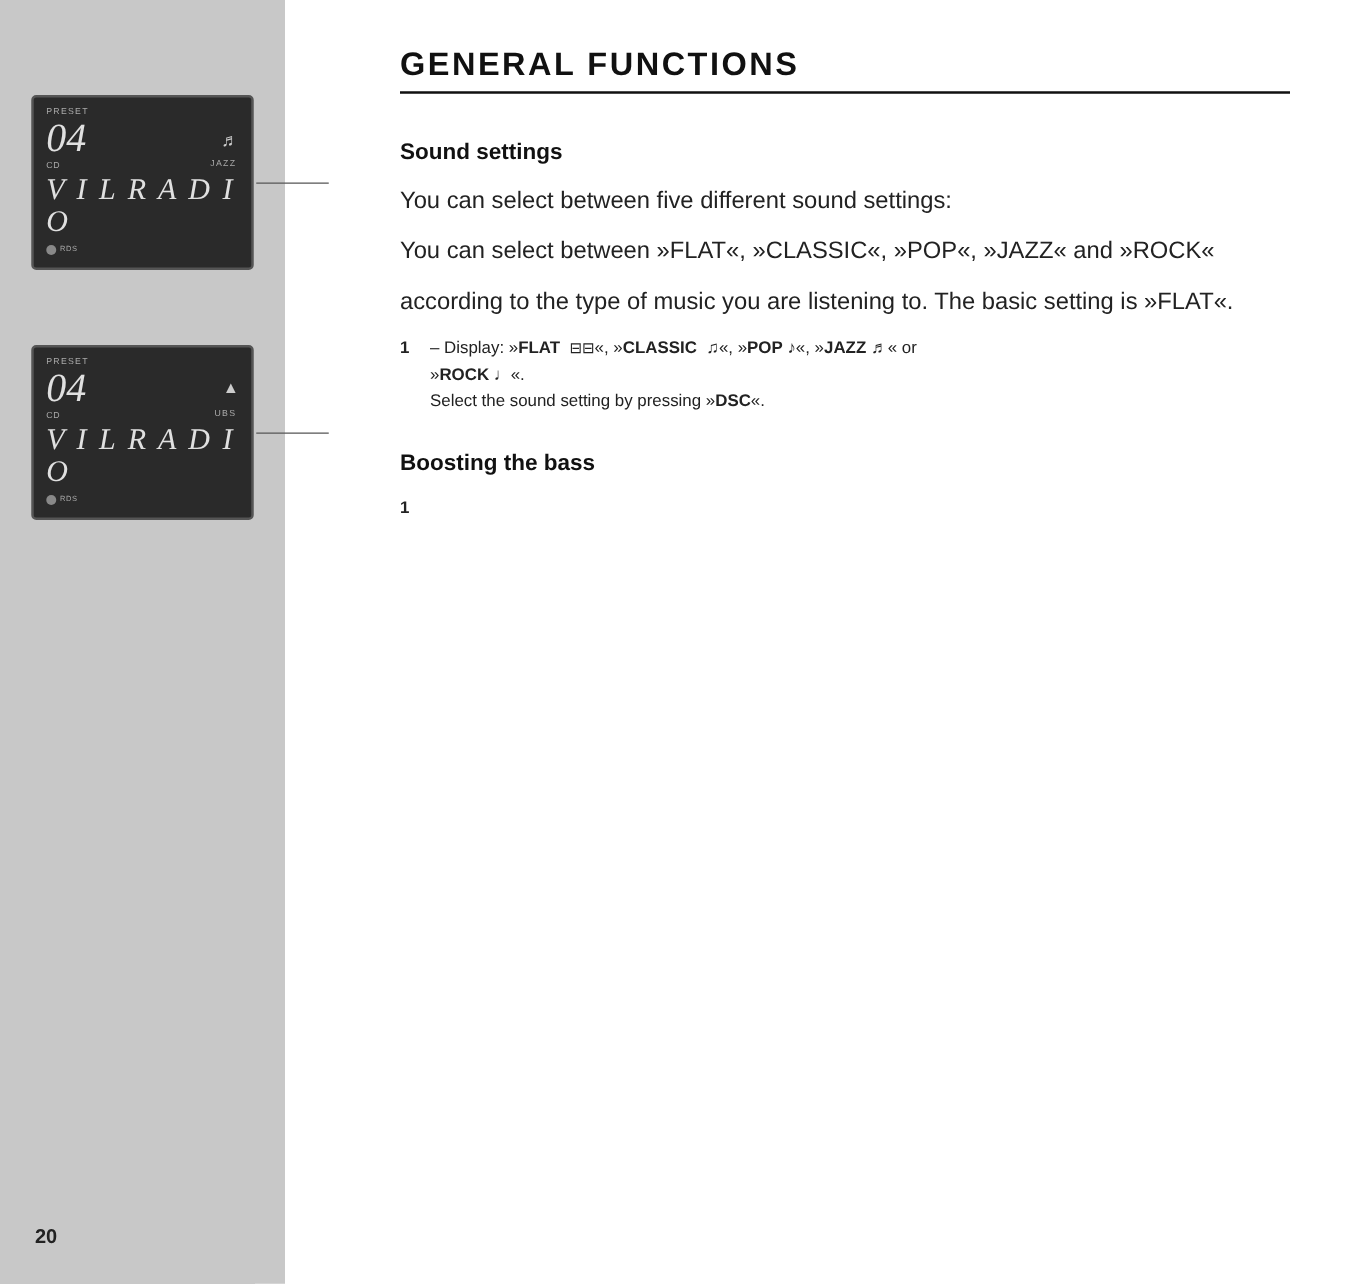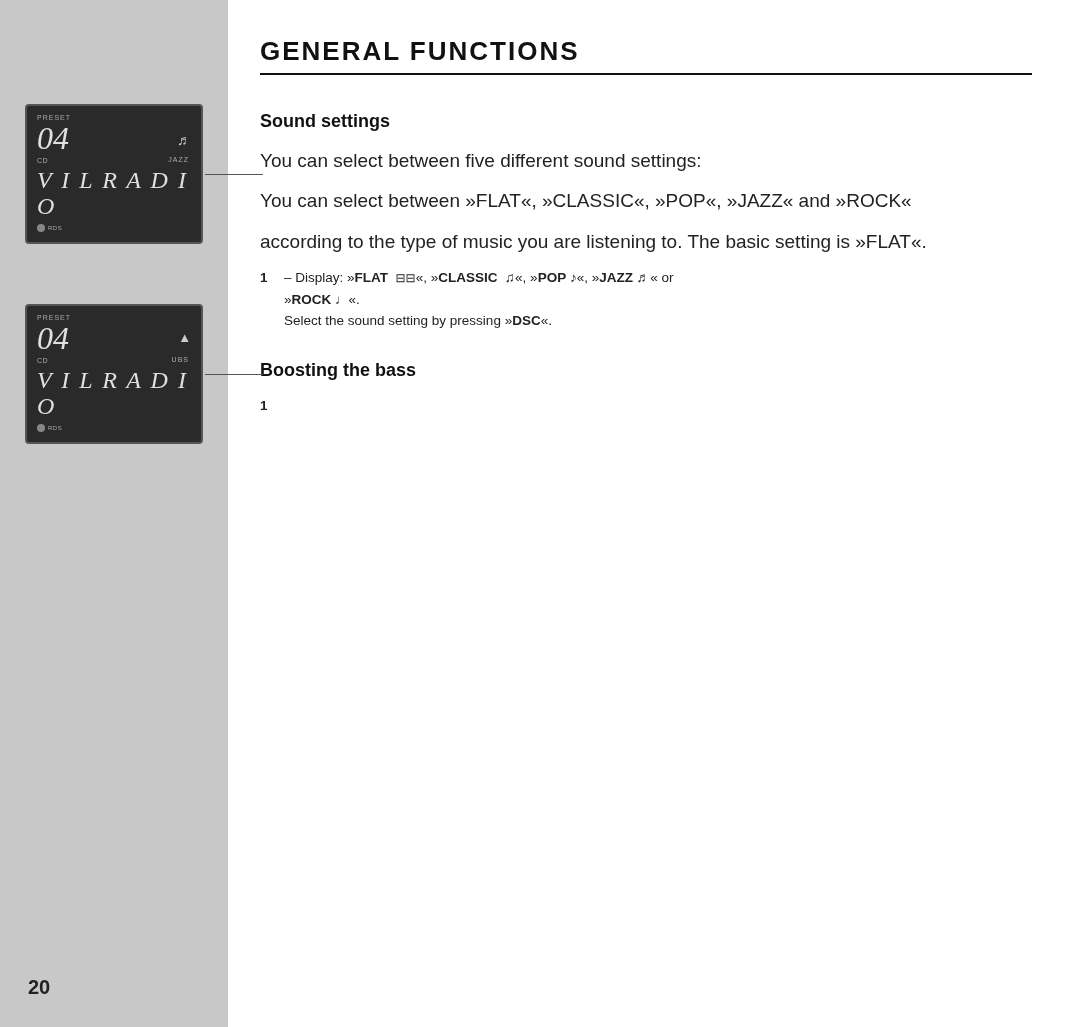--- a/index.html
+++ b/index.html
@@ -14,30 +14,30 @@
     }
 
     .sidebar {
       width: 228px;
       min-height: 1027px;
       background: #c8c8c8;
       flex-shrink: 0;
       display: flex;
       flex-direction: column;
       align-items: center;
-      padding-top: 104px;
+      padding-top: 76px;
       gap: 30px;
       position: relative;
     }
 
     .page-number {
       position: absolute;
       bottom: 28px;
       left: 28px;
-      font-size: 20px;
+      font-size: 16px;
       font-weight: bold;
       color: #222;
     }
 
     .device-display {
       width: 178px;
       background: #2a2a2a;
       border-radius: 4px;
       padding: 8px 10px 10px 10px;
       position: relative;
@@ -130,21 +130,21 @@
       margin-bottom: 2px;
     }
 
     .display-ubs-icon {
       font-size: 13px;
       color: #ccc;
     }
 
     .main-content {
       flex: 1;
-      padding: 36px 48px 36px 32px;
+      padding: 36px 48px 36px 92px;
       overflow: hidden;
     }
 
     .page-title {
       font-size: 26px;
       font-weight: 900;
       text-transform: uppercase;
       letter-spacing: 2px;
       color: #111;
       border-bottom: 2px solid #111;

